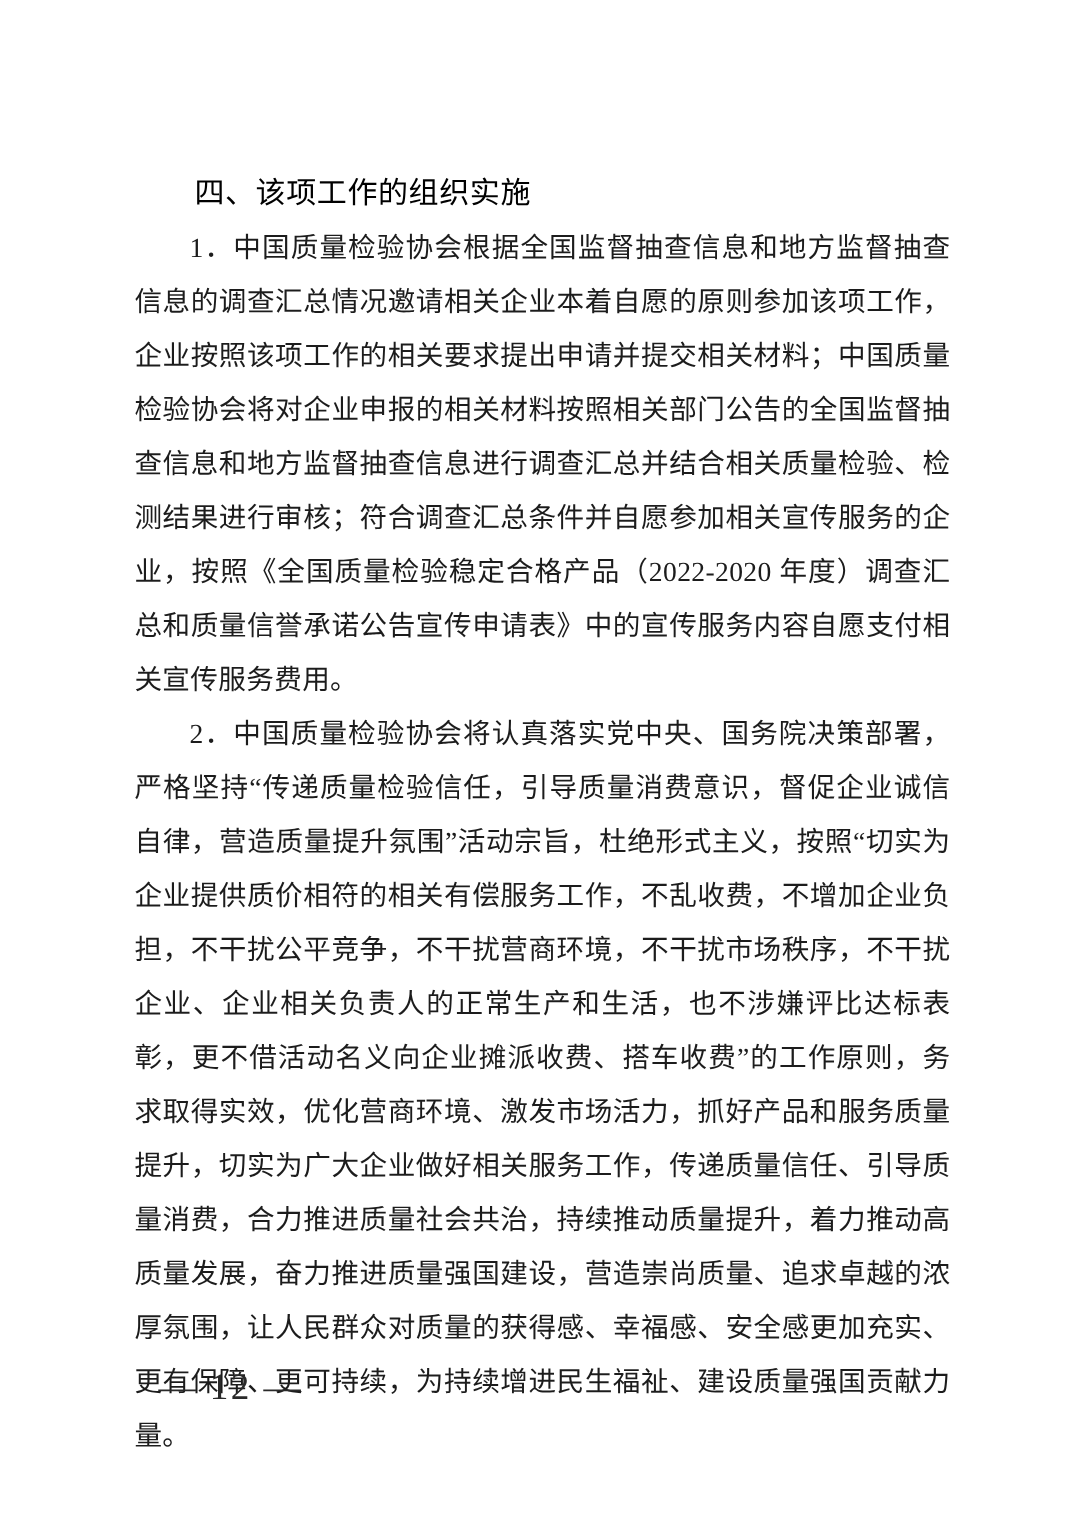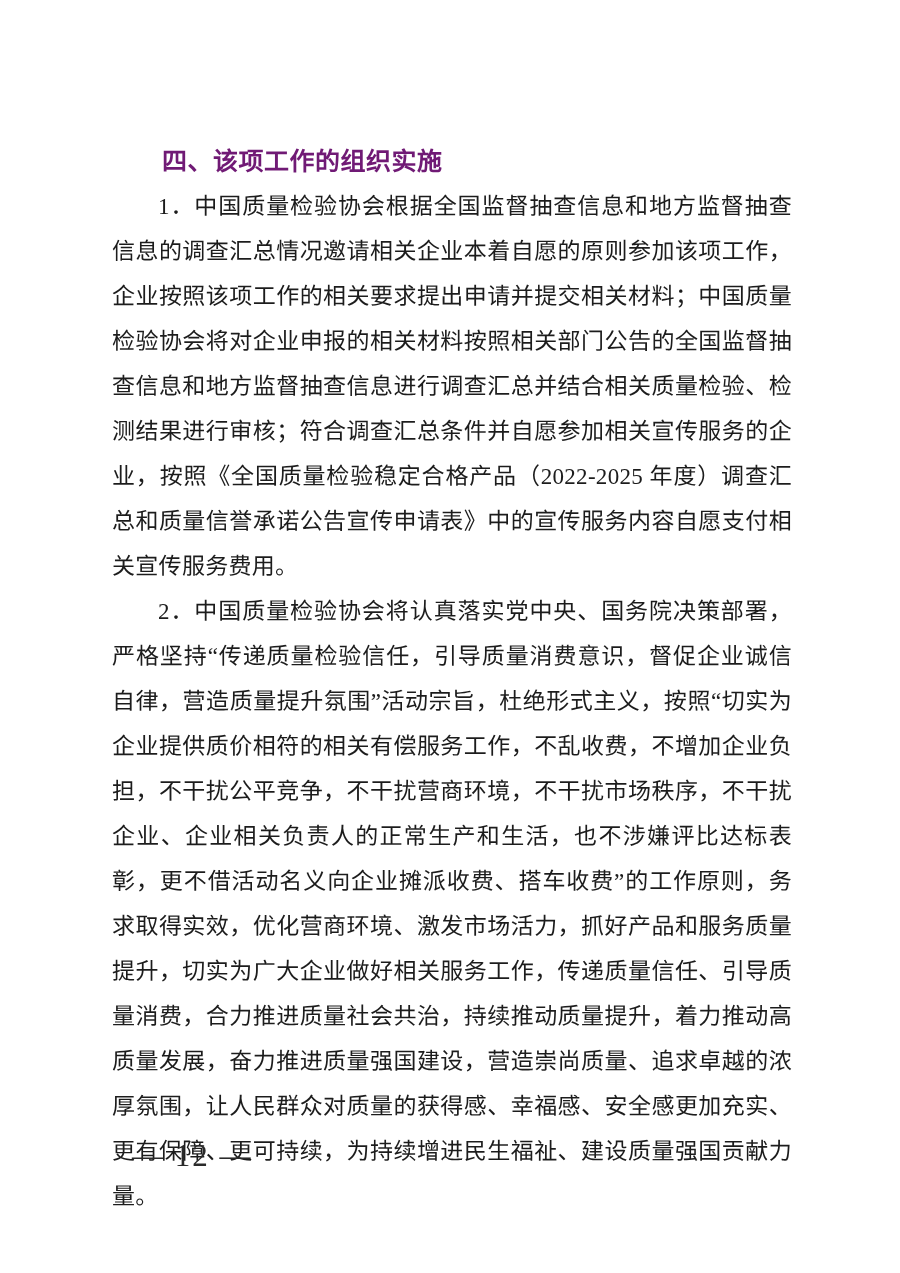--- a/index.html
+++ b/index.html
@@ -16,27 +16,27 @@
     font-family: "Liberation Serif", serif;
   }
   .content {
     position: absolute;
     left: 112px;
     top: 138px;
     width: 680px;
   }
   .section-heading {
     font-family: "Liberation Sans", sans-serif;
-    font-weight: 700;
+    font-weight: 400;
     font-size: 25px;
     line-height: 46px;
     margin: 0;
     text-indent: 2em;
     letter-spacing: 0.5px;
-    color: #701a75;
+    color: #000000;
   }
   .para {
     font-size: 23px;
     line-height: 45px;
     margin: 0;
     text-align: justify;
     text-justify: inter-character;
     text-indent: 2em;
     letter-spacing: 0.3px;
     color: #1c1c1c;
@@ -50,17 +50,17 @@
     color: #2a2a2a;
     font-family: "Liberation Serif", serif;
   }
 </style>
 </head>
 <body>
 
 <div class="page">
   <div class="content">
     <h2 class="section-heading">四、该项工作的组织实施</h2>
-    <p class="para">1．中国质量检验协会根据全国监督抽查信息和地方监督抽查信息的调查汇总情况邀请相关企业本着自愿的原则参加该项工作，企业按照该项工作的相关要求提出申请并提交相关材料；中国质量检验协会将对企业申报的相关材料按照相关部门公告的全国监督抽查信息和地方监督抽查信息进行调查汇总并结合相关质量检验、检测结果进行审核；符合调查汇总条件并自愿参加相关宣传服务的企业，按照《全国质量检验稳定合格产品（2022-2025 年度）调查汇总和质量信誉承诺公告宣传申请表》中的宣传服务内容自愿支付相关宣传服务费用。</p>
+    <p class="para">1．中国质量检验协会根据全国监督抽查信息和地方监督抽查信息的调查汇总情况邀请相关企业本着自愿的原则参加该项工作，企业按照该项工作的相关要求提出申请并提交相关材料；中国质量检验协会将对企业申报的相关材料按照相关部门公告的全国监督抽查信息和地方监督抽查信息进行调查汇总并结合相关质量检验、检测结果进行审核；符合调查汇总条件并自愿参加相关宣传服务的企业，按照《全国质量检验稳定合格产品（2022-2020 年度）调查汇总和质量信誉承诺公告宣传申请表》中的宣传服务内容自愿支付相关宣传服务费用。</p>
     <p class="para">2．中国质量检验协会将认真落实党中央、国务院决策部署，严格坚持“传递质量检验信任，引导质量消费意识，督促企业诚信自律，营造质量提升氛围”活动宗旨，杜绝形式主义，按照“切实为企业提供质价相符的相关有偿服务工作，不乱收费，不增加企业负担，不干扰公平竞争，不干扰营商环境，不干扰市场秩序，不干扰企业、企业相关负责人的正常生产和生活，也不涉嫌评比达标表彰，更不借活动名义向企业摊派收费、搭车收费”的工作原则，务求取得实效，优化营商环境、激发市场活力，抓好产品和服务质量提升，切实为广大企业做好相关服务工作，传递质量信任、引导质量消费，合力推进质量社会共治，持续推动质量提升，着力推动高质量发展，奋力推进质量强国建设，营造崇尚质量、追求卓越的浓厚氛围，让人民群众对质量的获得感、幸福感、安全感更加充实、更有保障、更可持续，为持续增进民生福祉、建设质量强国贡献力量。</p>
   </div>
   <div class="page-footer">— 12 —</div>
 </div>
 
 </body></html>

